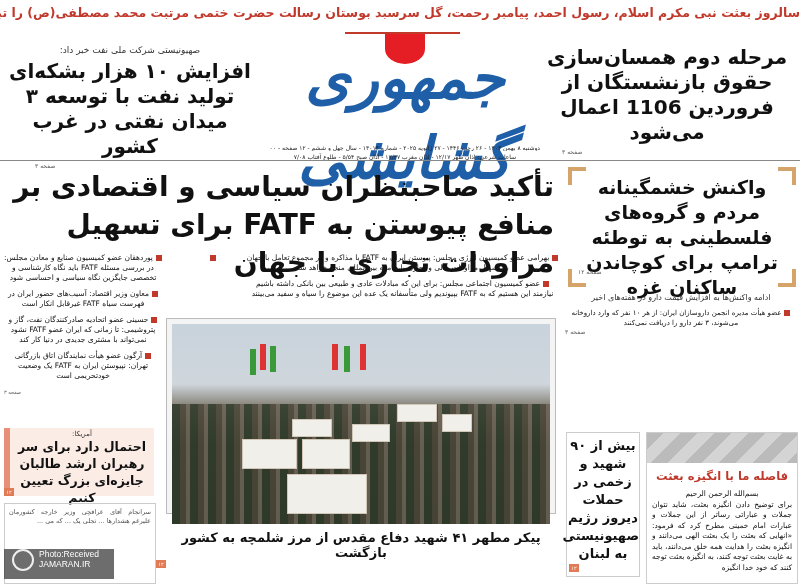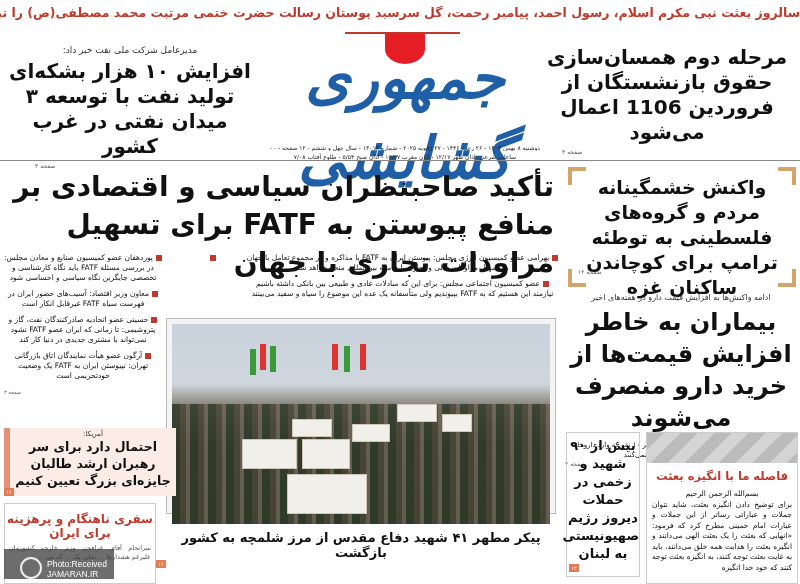--- a/index.html
+++ b/index.html
@@ -53,49 +53,49 @@
   .left-notes p { margin-bottom: 6px; }
   .left-notes .page { text-align: left; font-size: 5px; color: #555; }
 
   .photo-box { position: absolute; left: 166px; top: 318px; width: 390px; height: 196px; border: 1px solid #bbb; background: #f4f4f4; padding: 5px; }
   .photo { position: relative; width: 378px; height: 200px; overflow: hidden; background: linear-gradient(180deg, #c9d3dc 0%, #cfd6dc 30%, #7f7a6e 42%, #3b4032 60%, #2c3326 100%); }
   .photo .crowd { position: absolute; left: 0; top: 80px; width: 378px; height: 120px; background: repeating-linear-gradient(90deg, #2e3a2a 0 8px, #4a4638 8px 14px, #6c6456 14px 18px); opacity: 0.85; }
   .photo .coffin { position: absolute; background: #f1efe9; border: 1px solid #d0c7b8; }
   .photo .flag { position: absolute; width: 6px; height: 26px; }
   .photo-caption { text-align: center; font-size: 13px; font-weight: bold; margin-top: 6px; }
 
-  .afg-box { position: absolute; left: 4px; top: 428px; width: 172px; height: 68px; background: #fbece6; text-align: center; border-left: 6px solid #e88f78; }
+  .afg-box { position: absolute; left: 4px; top: 428px; width: 150px; height: 68px; background: #fbece6; text-align: center; border-left: 6px solid #e88f78; }
   .afg-box .kicker { font-size: 7px; color: #333; margin-top: 2px; }
   .afg-box .headline { font-size: 12.5px; font-weight: bold; line-height: 17px; }
 
   .red-box { position: absolute; left: 4px; top: 503px; width: 152px; height: 81px; border: 1px solid #ccc; }
   .red-box .headline { color: #c0392b; font-size: 12px; font-weight: bold; text-align: center; margin-top: 8px; }
   .red-box .body { font-size: 6.5px; line-height: 9px; color: #555; padding: 4px; text-align: justify; }
 
-  .watermark { position: absolute; left: 4px; top: 549px; width: 110px; height: 30px; background: rgba(60,60,60,0.75); color: #fff; direction: ltr; display: flex; align-items: flex-end; padding-left: 16px; }
+  .watermark { position: absolute; left: 4px; top: 549px; width: 110px; height: 30px; background: rgba(60,60,60,0.75); color: #fff; direction: ltr; display: flex; align-items: flex-start; padding-left: 8px; }
   .watermark .logo-circle { width: 22px; height: 22px; border-radius: 50%; border: 2px solid #eee; margin-right: 5px; }
   .watermark .txt { font-size: 8.5px; line-height: 10px; font-family: "Liberation Sans", sans-serif; }
 
   .casualty-box { position: absolute; left: 566px; top: 432px; width: 74px; height: 145px; border: 1px solid #ccc; text-align: center; font-size: 13px; font-weight: bold; line-height: 18px; padding-top: 4px; }
 
   .editorial { position: absolute; left: 646px; top: 432px; width: 152px; height: 152px; border: 1px solid #ccc; }
   .editorial .band { height: 30px; background: repeating-linear-gradient(135deg, #bbb 0 12px, #d4d4d4 12px 24px); }
   .editorial .headline { color: #c0392b; font-size: 11.5px; font-weight: bold; text-align: center; margin: 6px 0 6px; }
   .editorial .body { font-size: 7.5px; line-height: 10.5px; padding: 0 5px; text-align: justify; }
   .editorial .body .first { text-align: center; }
 
   .page-tag { position: absolute; width: 10px; height: 8px; background: #e07b55; color: #fff; font-size: 5px; line-height: 8px; text-align: center; }
 </style>
 </head>
 <body>
 
 <div class="banner">سالروز بعثت نبی مکرم اسلام، رسول احمد، پیامبر رحمت، گل سرسبد بوستان رسالت حضرت ختمی مرتبت محمد مصطفی(ص) را تبریک می گوئیم</div>
 
 <div class="side-box" id="left-box">
-  <div class="kicker">مدیرعامل شرکت ملی نفت خبر داد:</div>
+  <div class="kicker">صهیونیستی شرکت ملی نفت خبر داد:</div>
   <div class="headline">افزایش ۱۰ هزار بشکه‌ای تولید نفت با توسعه ۳ میدان نفتی در غرب کشور</div>
   <div class="page" style="left:30px;bottom:-10px;">صفحه ۳</div>
 </div>
 
 <div class="masthead">
   <div class="topline"></div>
   <div class="blot"></div>
   <div class="logo">جمهوری گشایشی</div>
   <div class="info" id="info1">دوشنبه ۸ بهمن ۱۴۰۳ - ۲۶ رجب ۱۴۴۶ - ۲۷ ژانویه ۲۰۲۵ - شماره ۱۳۰۱۴ - سال چهل و ششم - ۱۲ صفحه - ۱۰۰۰۰ تومان</div>
   <div class="info" id="info2">ساعات شرعی: اذان ظهر ۱۲/۱۷ - اذان مغرب ۱۷/۳۷ - اذان صبح ۵/۵۴ - طلوع آفتاب ۷/۰۸</div>
@@ -114,21 +114,20 @@
   <div class="c tl"></div>
   <div class="c tr"></div>
   <div class="c bl"></div>
   <div class="c br"></div>
   <div class="headline">واکنش خشمگینانه مردم و گروه‌های فلسطینی به توطئه ترامپ برای کوچاندن ساکنان غزه</div>
   <div class="page">صفحه ۱۲</div>
 </div>
 
 <div class="drug-box">
   <div class="kicker">ادامه واکنش‌ها به افزایش قیمت دارو در هفته‌های اخیر</div>
-  <div class="headline">بیماران به خاطر افزایش قیمت‌ها از خرید دارو منصرف می‌شوند</div>
   <div class="note"><span class="bullet"></span><span>عضو هیأت مدیره انجمن داروسازان ایران: از هر ۱۰ نفر که وارد داروخانه می‌شوند، ۳ نفر دارو را دریافت نمی‌کنند</span></div>
   <div class="page">صفحه ۳</div>
 </div>
 
 <div class="mid-notes">
   <p><span class="bullet"></span><span>بهرامی عضو کمیسیون انرژی مجلس: پیوستن ایران به FATF با مذاکره و در مجموع تعامل با جهان به تسهیل مراودات مالی و تجاری با جامعه بین‌المللی منجر خواهد شد</span></p>
   <p><span class="bullet"></span><span>عضو کمیسیون اجتماعی مجلس: برای این که مبادلات عادی و طبیعی بین بانکی داشته باشیم نیازمند این هستیم که به FATF بپیوندیم ولی متأسفانه یک عده این موضوع را سیاه و سفید می‌بینند</span></p>
 </div>
 
 <div class="col-note">
@@ -164,21 +163,20 @@
 </div>
 <div class="page-tag" style="left:156px;top:560px;">۱۲</div>
 
 <div class="afg-box">
   <div class="kicker">آمریکا:</div>
   <div class="headline">احتمال دارد برای سر رهبران ارشد طالبان جایزه‌ای بزرگ تعیین کنیم</div>
 </div>
 <div class="page-tag" style="left:4px;top:488px;">۱۲</div>
 
 <div class="red-box">
-  <div class="headline">سفری ناهنگام و پرهزینه برای ایران</div>
   <div class="body">سرانجام آقای عراقچی وزیر خارجه کشورمان علیرغم هشدارها ... تجلی یک ... که می ...</div>
 </div>
 
 <div class="watermark">
   <div class="logo-circle"></div>
   <div class="txt">
     <div>Photo:Received</div>
     <div>JAMARAN.IR</div>
   </div>
 </div>

